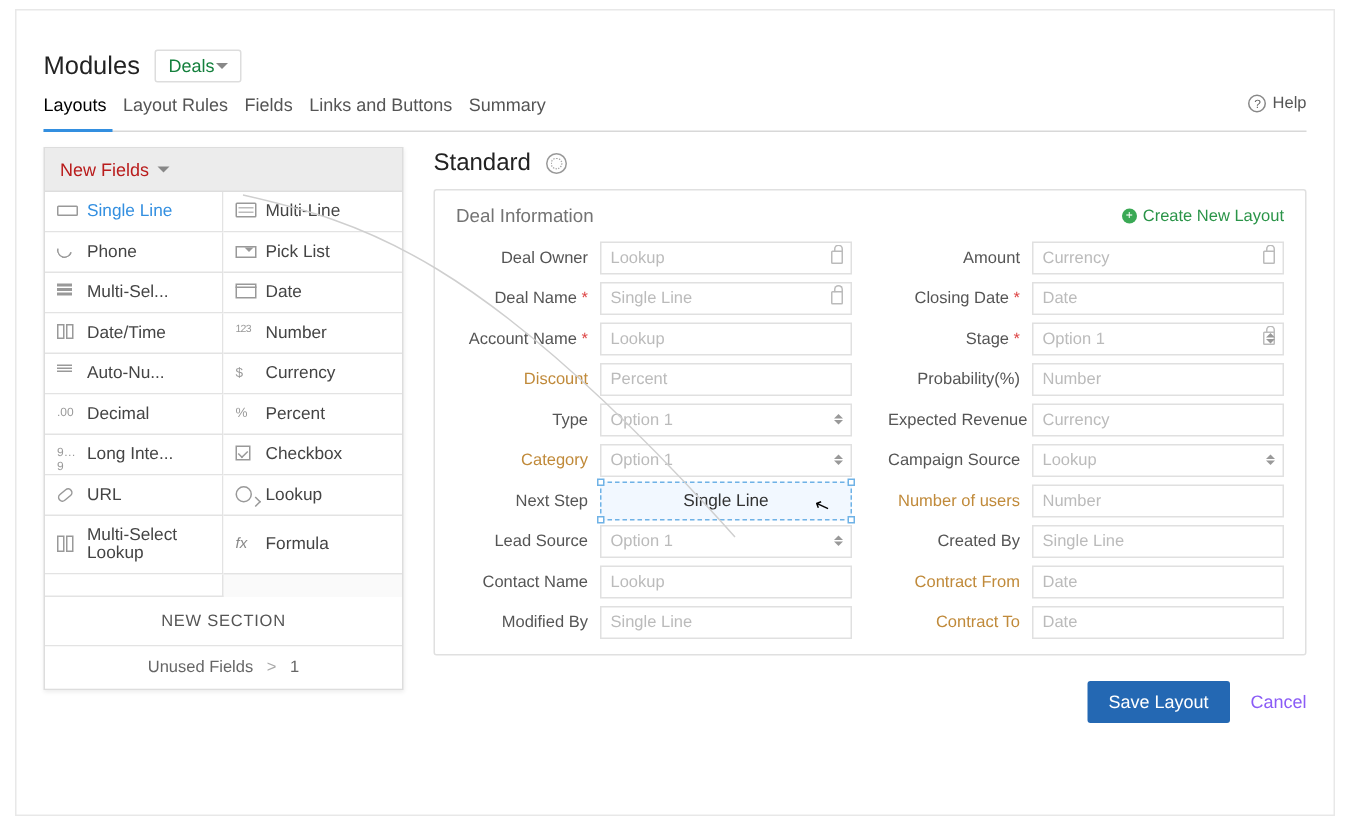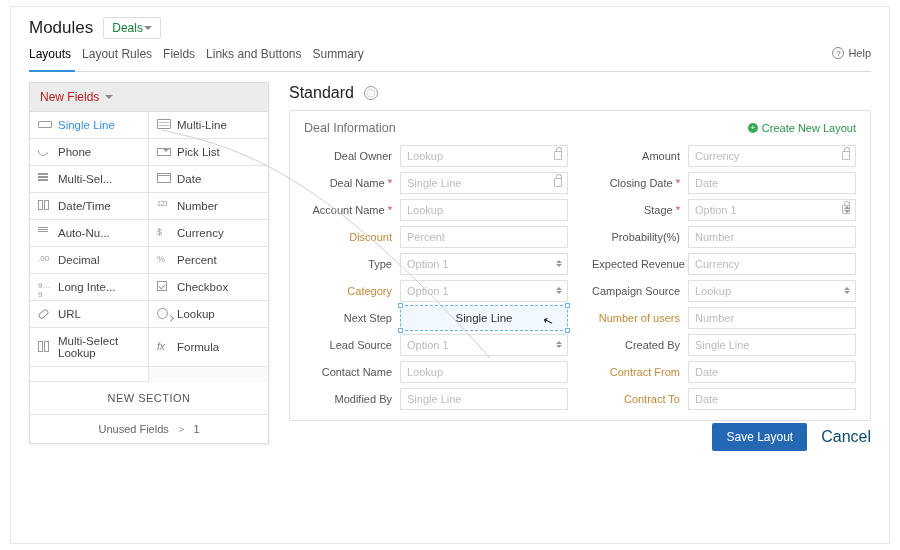--- a/index.html
+++ b/index.html
@@ -1,17 +1,17 @@
 <!DOCTYPE html>
 <html><head>
 <meta charset="utf-8">
 <style>
 *{box-sizing:border-box;margin:0;padding:0;font-family:-apple-system,BlinkMacSystemFont,"Segoe UI",Arial,sans-serif}
 body{background:#fff;width:900px;height:550px;overflow:hidden;color:#333;font-size:12px;position:relative}
-.container{border:1px solid #e8e8e8;width:880px;height:538px;margin:6px auto;padding:10px 18px;position:relative}
+.container{border:1px solid #e8e8e8;width:880px;height:538px;margin:6px auto;padding:26px 18px;position:relative}
 .top{display:flex;align-items:center;gap:10px;margin-bottom:8px}
 .h1{font-size:17px;font-weight:400;color:#222}
 .sel{border:1px solid #ddd;border-radius:2px;padding:3px 8px;display:flex;align-items:center;gap:1px;font-size:12px;color:#15803d}
 .chev{width:0;height:0;border-left:4px solid transparent;border-right:4px solid transparent;border-top:4px solid #888}
 .tabs{display:flex;gap:11px;border-bottom:1px solid #d8d8d8;position:relative;padding-bottom:6px}
 .tab{font-size:12px;color:#555;cursor:pointer;padding-bottom:4px}
 .tab.active{color:#000}
 .tab.active::after{content:"";position:absolute;bottom:-1px;left:0;width:46px;height:2px;background:#338fe0}
 .help{position:absolute;right:0;top:0;display:flex;align-items:center;gap:4px;color:#555;font-size:11px}
 .qcirc{width:12px;height:12px;border:1px solid #888;border-radius:50%;display:flex;align-items:center;justify-content:center;font-size:8px;color:#666}
@@ -44,23 +44,23 @@
 .inp{flex:1;border:1px solid #e0e0e0;height:22px;padding:0 6px;display:flex;align-items:center;color:#bbb;font-size:11px;position:relative;background:#fff}
 .lock{position:absolute;right:5px;top:5px;width:8px;height:9px;border:1px solid #bbb;border-radius:1px}
 .lock::before{content:"";position:absolute;top:-5px;left:1px;width:4px;height:4px;border:1px solid #bbb;border-bottom:0;border-radius:3px 3px 0 0}
 .dd{position:absolute;right:5px;top:6px;display:flex;flex-direction:column;gap:1px}
 .dd .u{width:0;height:0;border-left:3px solid transparent;border-right:3px solid transparent;border-bottom:3px solid #999}
 .dd .d{width:0;height:0;border-left:3px solid transparent;border-right:3px solid transparent;border-top:3px solid #999}
 .drop{border:1.5px dashed #6fb2e6;background:#f2f8ff;color:#333;flex:1;height:26px;display:flex;align-items:center;justify-content:center;font-size:11.5px;position:relative}
 .drop .h{position:absolute;width:5px;height:5px;background:#fff;border:1px solid #6fb2e6}
 .drop .h.tl{top:-3px;left:-3px}.drop .h.tr{top:-3px;right:-3px}.drop .h.bl{bottom:-3px;left:-3px}.drop .h.br{bottom:-3px;right:-3px}
 .cursor-arrow{position:absolute;right:14px;bottom:2px;font-size:12px;color:#000;transform:rotate(-20deg)}
-.footer{display:flex;justify-content:flex-end;align-items:center;gap:14px;margin-top:2px}
+.footer{display:flex;justify-content:flex-end;align-items:center;gap:14px;margin-top:17px}
 .btn-primary{background:#2468b3;color:#fff;border:0;padding:7px 14px;font-size:12px;border-radius:2px}
-.btn-cancel{color:#0c4a6e;font-size:16px}
+.btn-cancel{color:#8b5cf6;font-size:12px}
 .ico{width:14px;height:12px;display:inline-block;position:relative;flex-shrink:0}
 .i-sl{border:1px solid #999;border-radius:1px;height:7px;margin-top:2px}
 .i-ml{border:1px solid #999;border-radius:1px;height:10px}
 .i-ml::before{content:"";position:absolute;left:2px;right:2px;top:3px;height:1px;background:#bbb;box-shadow:0 3px 0 #bbb}
 .i-em{border:1px solid #999;height:9px;margin-top:1px}
 .i-em::before{content:"";position:absolute;left:0;top:0;width:0;height:0;border-left:6px solid transparent;border-right:6px solid transparent;border-top:5px solid #ccc}
 .i-ph{width:10px;height:10px;border:1.3px solid #999;border-radius:50%;border-right-color:transparent;border-top-color:transparent;transform:rotate(-30deg)}
 .i-pl{border:1px solid #999;height:8px;margin-top:2px}
 .i-pl::after{content:"";position:absolute;right:2px;top:3px;width:0;height:0;border-left:3px solid transparent;border-right:3px solid transparent;border-top:3px solid #999}
 .i-ms{display:flex;flex-direction:column;gap:1px}

